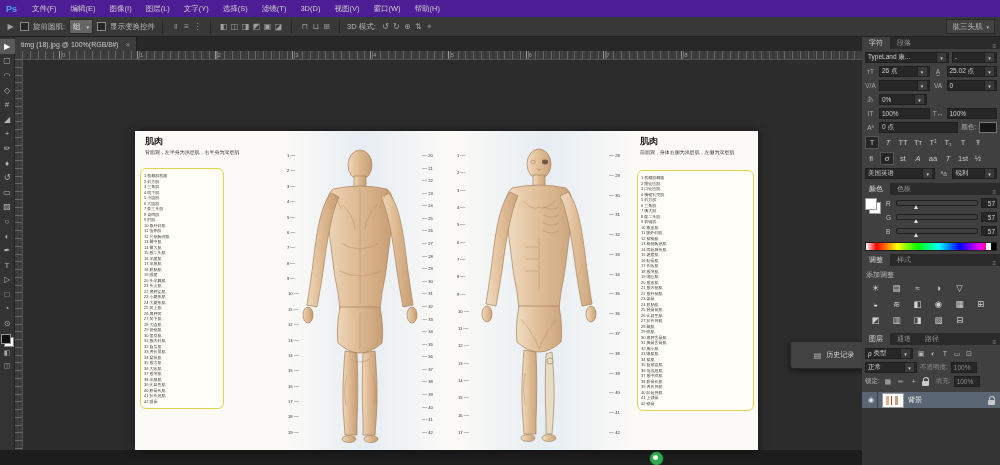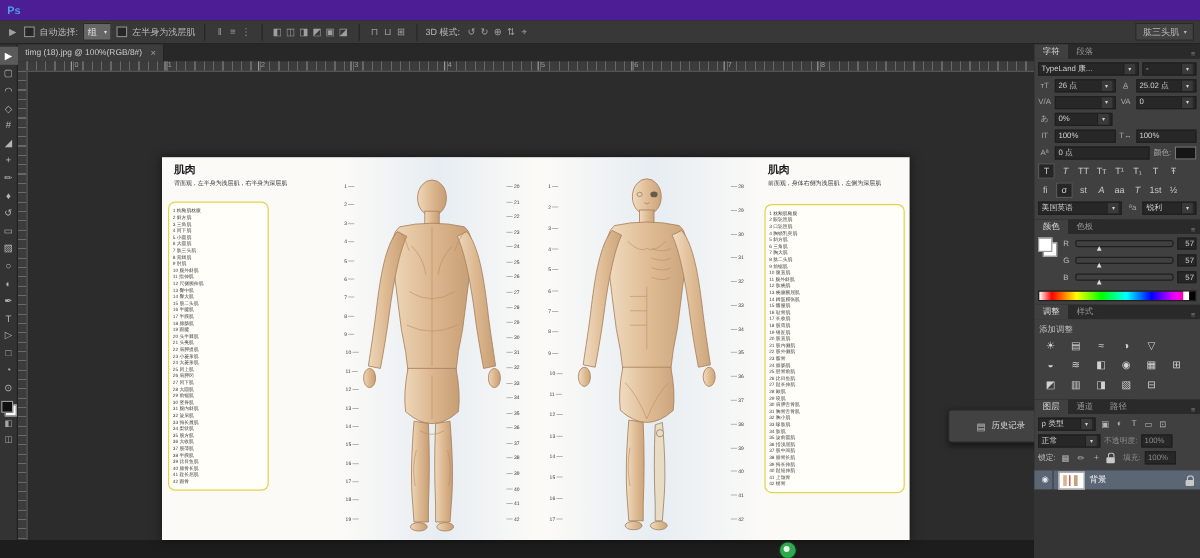--- a/index.html
+++ b/index.html
@@ -115,32 +115,46 @@
   #layers-list{flex:1;background:#343434;margin:0 -3px;min-height:60px}
   
   #green-dot{left:650px;top:452px;width:13px;height:13px;border-radius:50%;background:#2fa84f;box-shadow:0 0 2px #1c7a36}
   #green-dot i{position:absolute;left:3px;top:3px;width:5px;height:5px;border-radius:50%;background:#eafbe9;display:block}
 </style>
 </head>
 <body>
 
 <div id="menubar" class="abs">
   <span id="ps-logo">Ps</span>
+  <div style="display:flex;height:100%">
+
+  <span class="menu-item">文件(F)</span>
+      <span class="menu-item">编辑(E)</span>
+      <span class="menu-item">图像(I)</span>
+      <span class="menu-item">图层(L)</span>
+      <span class="menu-item">文字(Y)</span>
+      <span class="menu-item">选择(S)</span>
+      <span class="menu-item">滤镜(T)</span>
+      <span class="menu-item">3D(D)</span>
+      <span class="menu-item">视图(V)</span>
+      <span class="menu-item">窗口(W)</span>
+      <span class="menu-item">帮助(H)</span>
+    </div>
 </div>
 
 <div id="optionsbar" class="abs">
   <span class="oicon">▶</span>
   <span class="cb"></span>
-  <span>自动选择:</span>
+  <span>旋前圆肌:</span>
   <span class="dd">
     <span>组</span>
     <span class="caret">▾</span>
   </span>
   <span class="cb"></span>
-  <span>左半身为浅层肌</span>
+  <span>显示变换控件</span>
   <span class="sep"></span>
   <div style="display:flex">
 
   <span class="oicon">‖</span>
       <span class="oicon">≡</span>
       <span class="oicon">⋮</span>
     </div>
   <span class="sep"></span>
   <div style="display:flex">
 

